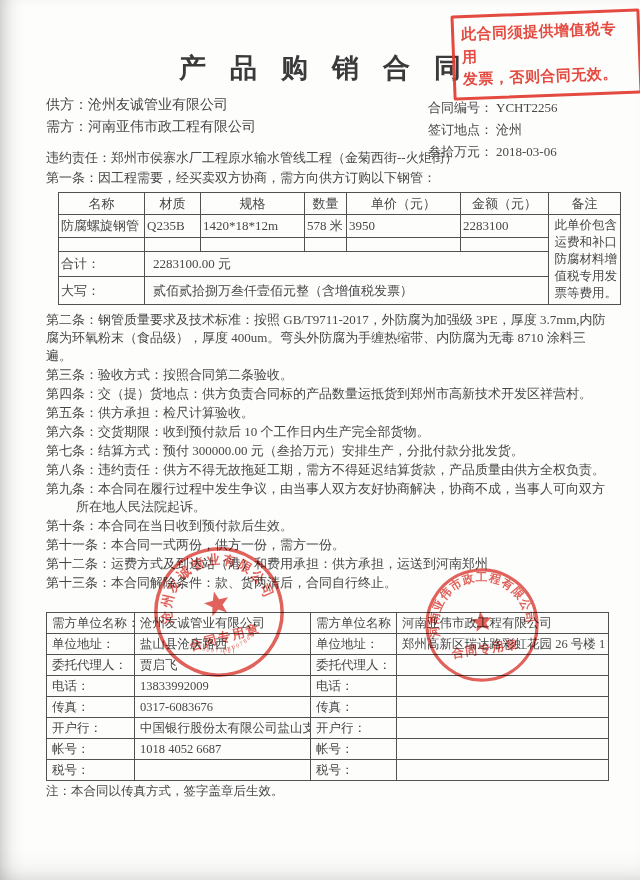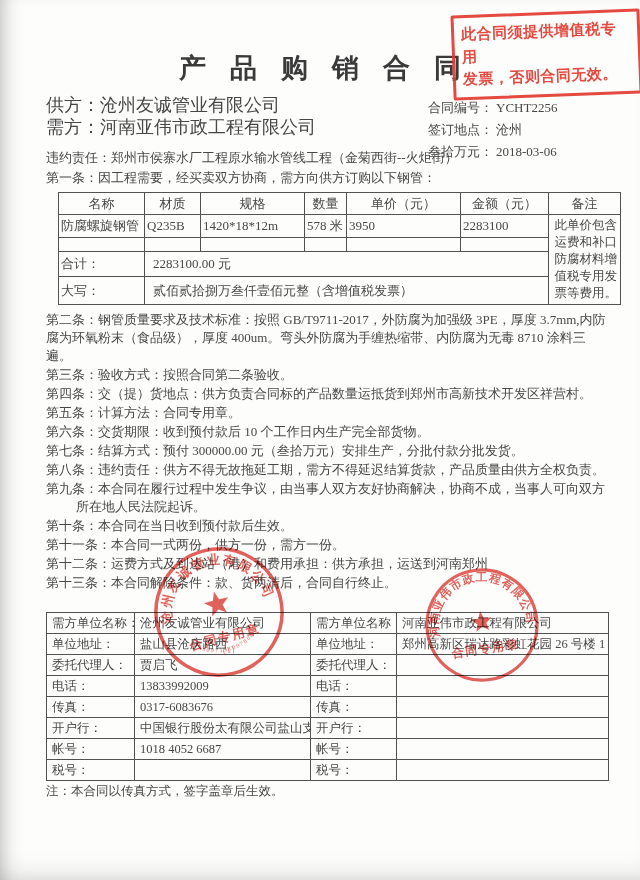--- a/index.html
+++ b/index.html
@@ -17,21 +17,21 @@
     padding:5px 6px 6px 7px;
     transform:rotate(-2.2deg);
     color:#e23b30;font-weight:bold;font-size:15px;line-height:1.5;letter-spacing:.5px;
     opacity:.92;
   }
   .title{
     margin:0;padding-top:50px;text-align:center;
     font-size:27px;font-weight:bold;color:#3a3a3a;
     letter-spacing:24px;text-indent:24px;white-space:nowrap;
   }
-  .parties{position:absolute;left:46px;top:94px;font-size:18px;line-height:22px;}
+  .parties{position:absolute;left:46px;top:94px;font-size:14px;line-height:22px;}
   .meta{position:absolute;left:428px;top:97px;font-size:13px;line-height:22px;}
   .meta .v{margin-left:3px;}
   .flow{position:absolute;left:46px;top:148px;width:562px;font-size:13px;line-height:20px;}
   .flow p{margin:0;}
   .clauses p{margin:0 0 1px;line-height:18px;}
   .clauses p.hang{padding-left:30px;text-indent:-30px;}
   table{border-collapse:collapse;width:562px;table-layout:fixed;}
   td,th{border:1px solid #525252;font-weight:normal;font-size:13px;color:#474747;
         overflow:hidden;padding:0 2px;}
   .ptable{margin:4px 12px 6px;}
@@ -135,21 +135,21 @@
         <td>大写：</td>
         <td class="lval" colspan="5">贰佰贰拾捌万叁仟壹佰元整（含增值税发票）</td>
       </tr>
     </tbody>
       </table>
 
     <div class="clauses">
       <p>第二条：钢管质量要求及技术标准：按照 GB/T9711-2017，外防腐为加强级 3PE，厚度 3.7mm,内防腐为环氧粉末（食品级），厚度 400um。弯头外防腐为手缠热缩带、内防腐为无毒 8710 涂料三遍。</p>
       <p>第三条：验收方式：按照合同第二条验收。</p>
       <p>第四条：交（提）货地点：供方负责合同标的产品数量运抵货到郑州市高新技术开发区祥营村。</p>
-      <p>第五条：计算方法：合同专用章。</p>
+      <p>第五条：供方承担：检尺计算验收。</p>
       <p>第六条：交货期限：收到预付款后 10 个工作日内生产完全部货物。</p>
       <p>第七条：结算方式：预付 300000.00 元（叁拾万元）安排生产，分批付款分批发货。</p>
       <p>第八条：违约责任：供方不得无故拖延工期，需方不得延迟结算货款，产品质量由供方全权负责。</p>
       <p class="hang">第九条：本合同在履行过程中发生争议，由当事人双方友好协商解决，协商不成，当事人可向双方所在地人民法院起诉。</p>
       <p>第十条：本合同在当日收到预付款后生效。</p>
       <p>第十一条：本合同一式两份，供方一份，需方一份。</p>
       <p>第十二条：运费方式及到达站（港）和费用承担：供方承担，运送到河南郑州</p>
       <p>第十三条：本合同解除条件：款、货两清后，合同自行终止。</p>
     </div>
 

